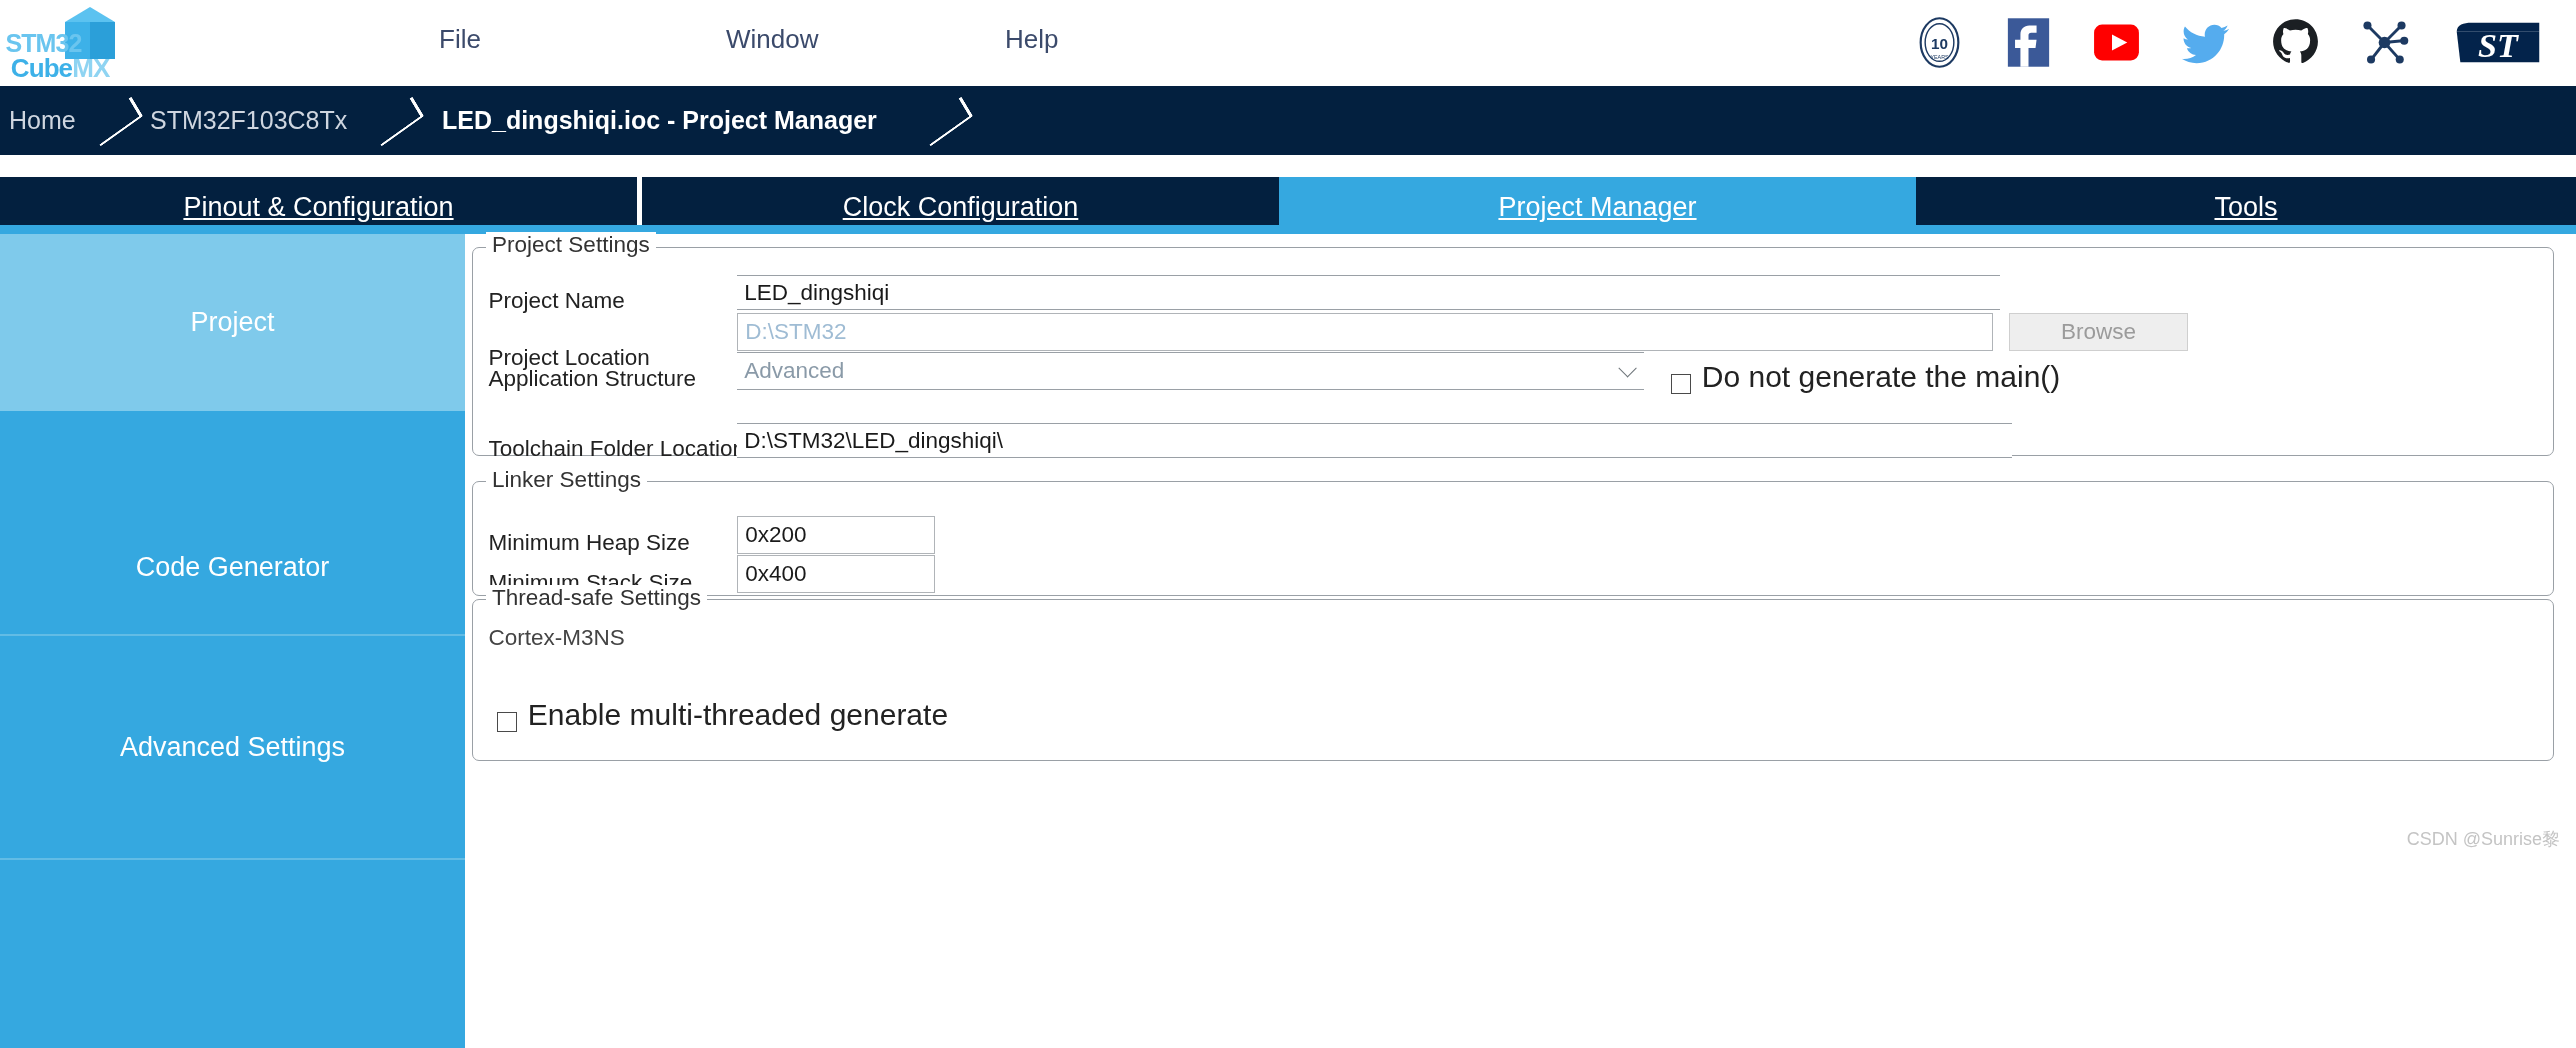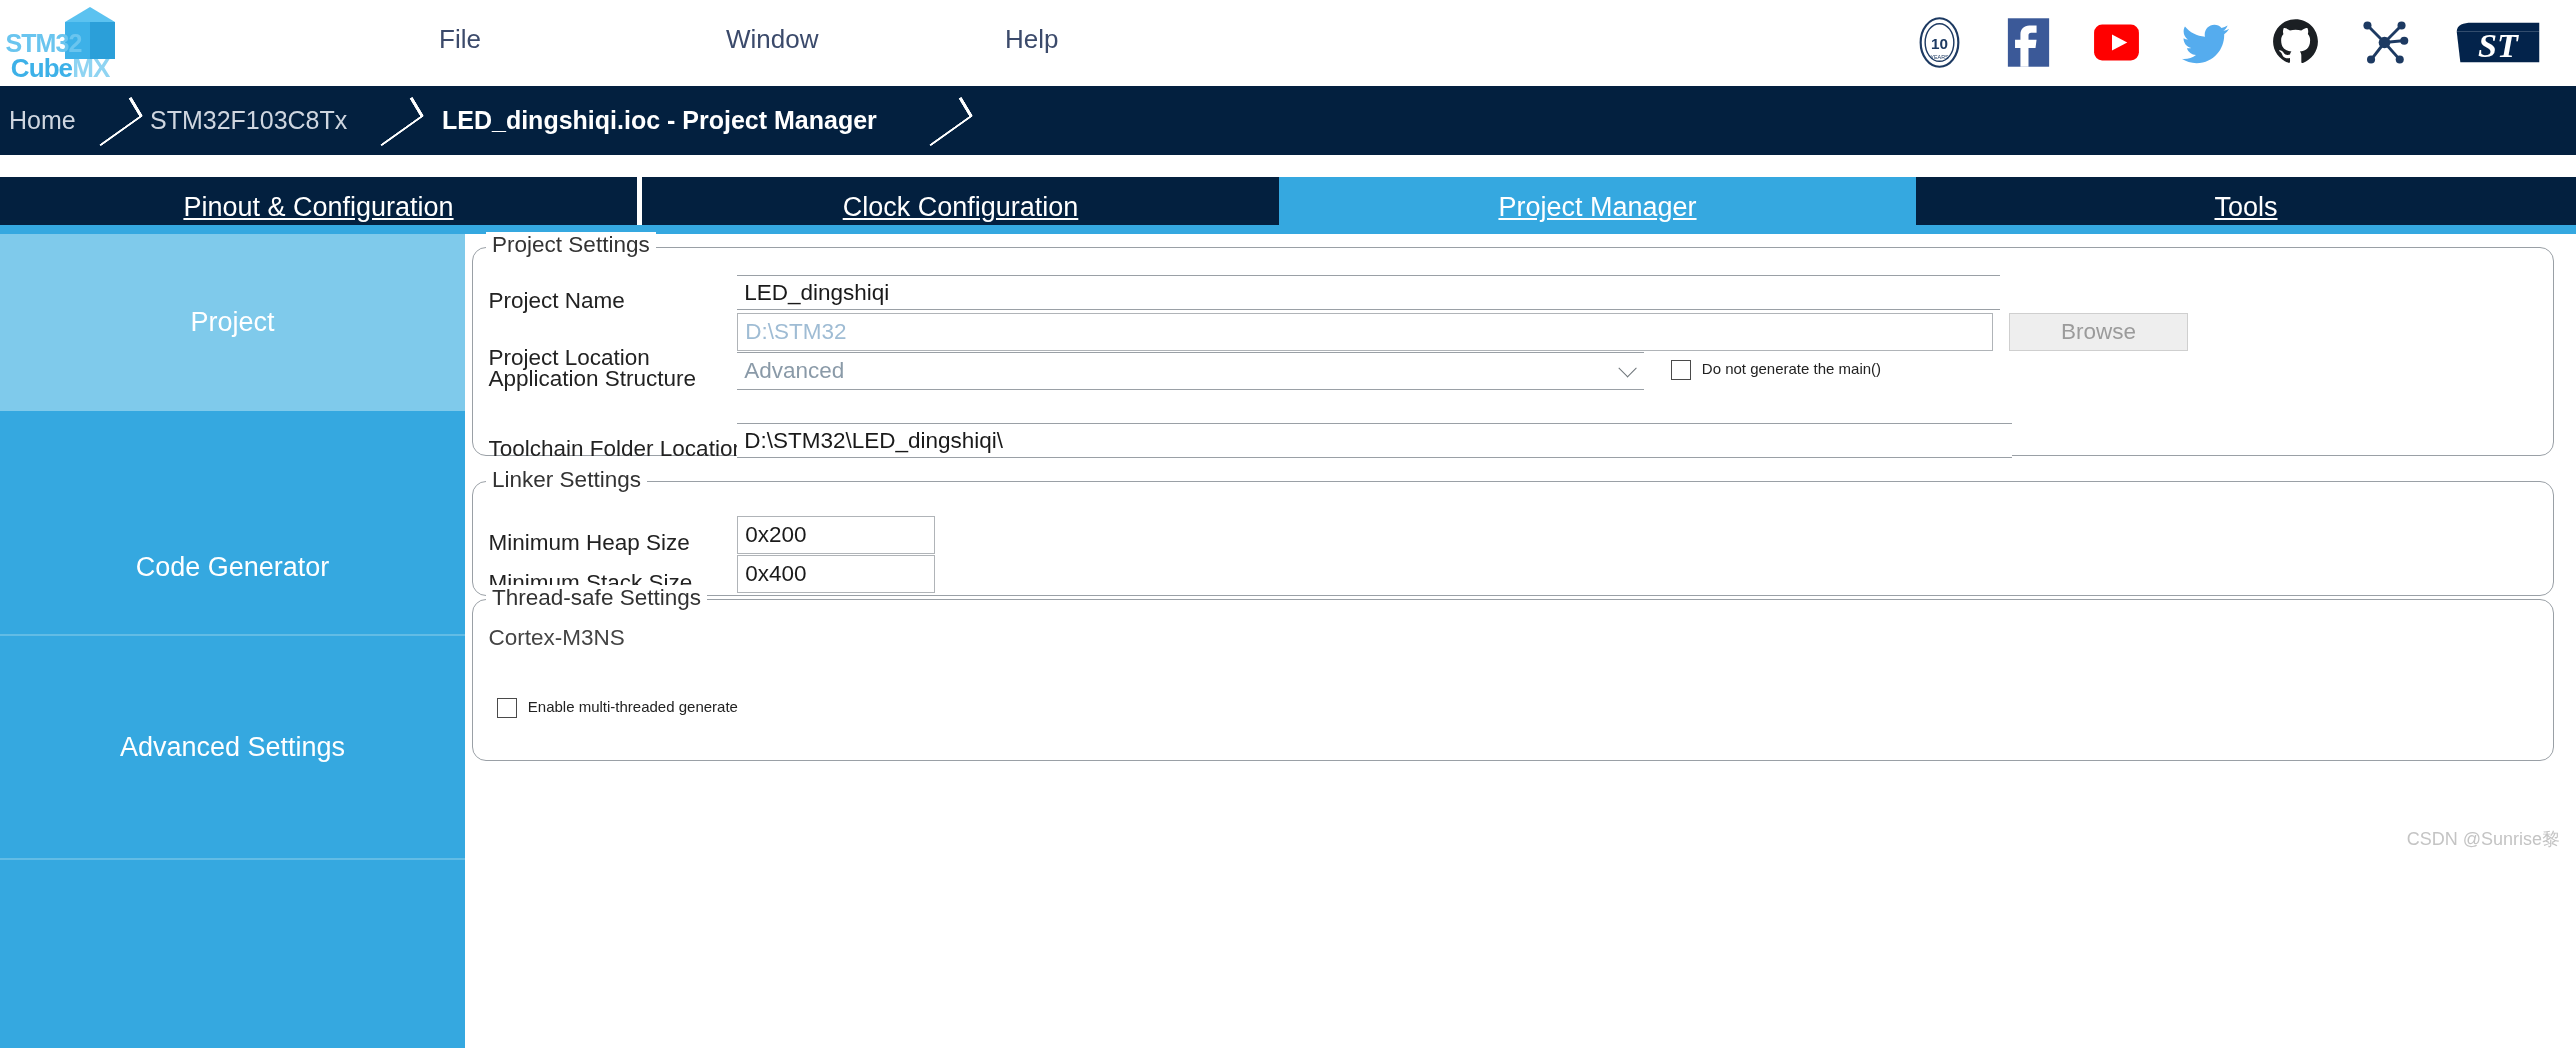--- a/index.html
+++ b/index.html
@@ -135,21 +135,21 @@
   }
 
   
   .content {
     position: absolute; left: 465px; top: 234px;
     width: 2111px; height: 814px; background: #ffffff;
   }
 
   .groupbox {
     position: absolute;
-    border: 1.8px solid #9aa0a6; border-radius: 14px;
+    border: 1.8px solid #9aa0a6; border-radius: 7px;
     background: #ffffff;
   }
   .group-legend {
     position: absolute; top: -15.3px; left: 12.6px;
     background: #ffffff; padding: 0 6.3px;
     font-size: 22.5px; color: #333333;
     font-family: "Liberation Sans", sans-serif;
     white-space: nowrap;
   }
 
@@ -190,22 +190,22 @@
   .combo.flat { border: none; border-top: 1.8px solid #9aa0a6; border-bottom: 1.8px solid #9aa0a6; }
   .combo.dim { color: #8a9aa8; }
   .combo .arrow {
     position: absolute; right: 10.8px; top: 50%;
     width: 12.6px; height: 12.6px; margin-top: -9px;
     border-left: 1.8px solid #6d7479; border-bottom: 1.8px solid #6d7479;
     transform: rotate(-45deg);
   }
 
   .cbrow {
-    position: absolute; display: flex; align-items: flex-start;
-    font-size: 15px; color: #222222; white-space: nowrap;
+    position: absolute; display: flex; align-items: flex-end;
+    font-size: 30px; color: #222222; white-space: nowrap;
     font-family: "Liberation Sans", sans-serif; cursor: pointer;
   }
   .cbrow .box {
     width: 20px; height: 20px; border: 1.8px solid #4a4a4a;
     background: #ffffff; margin-right: 10.8px; flex: 0 0 auto;
   }
   .cbrow.dis { color: #a9a9a9; }
   .cbrow.dis .box { border-color: #bdbdbd; background: #f2f2f2; }
 
   .watermark {

